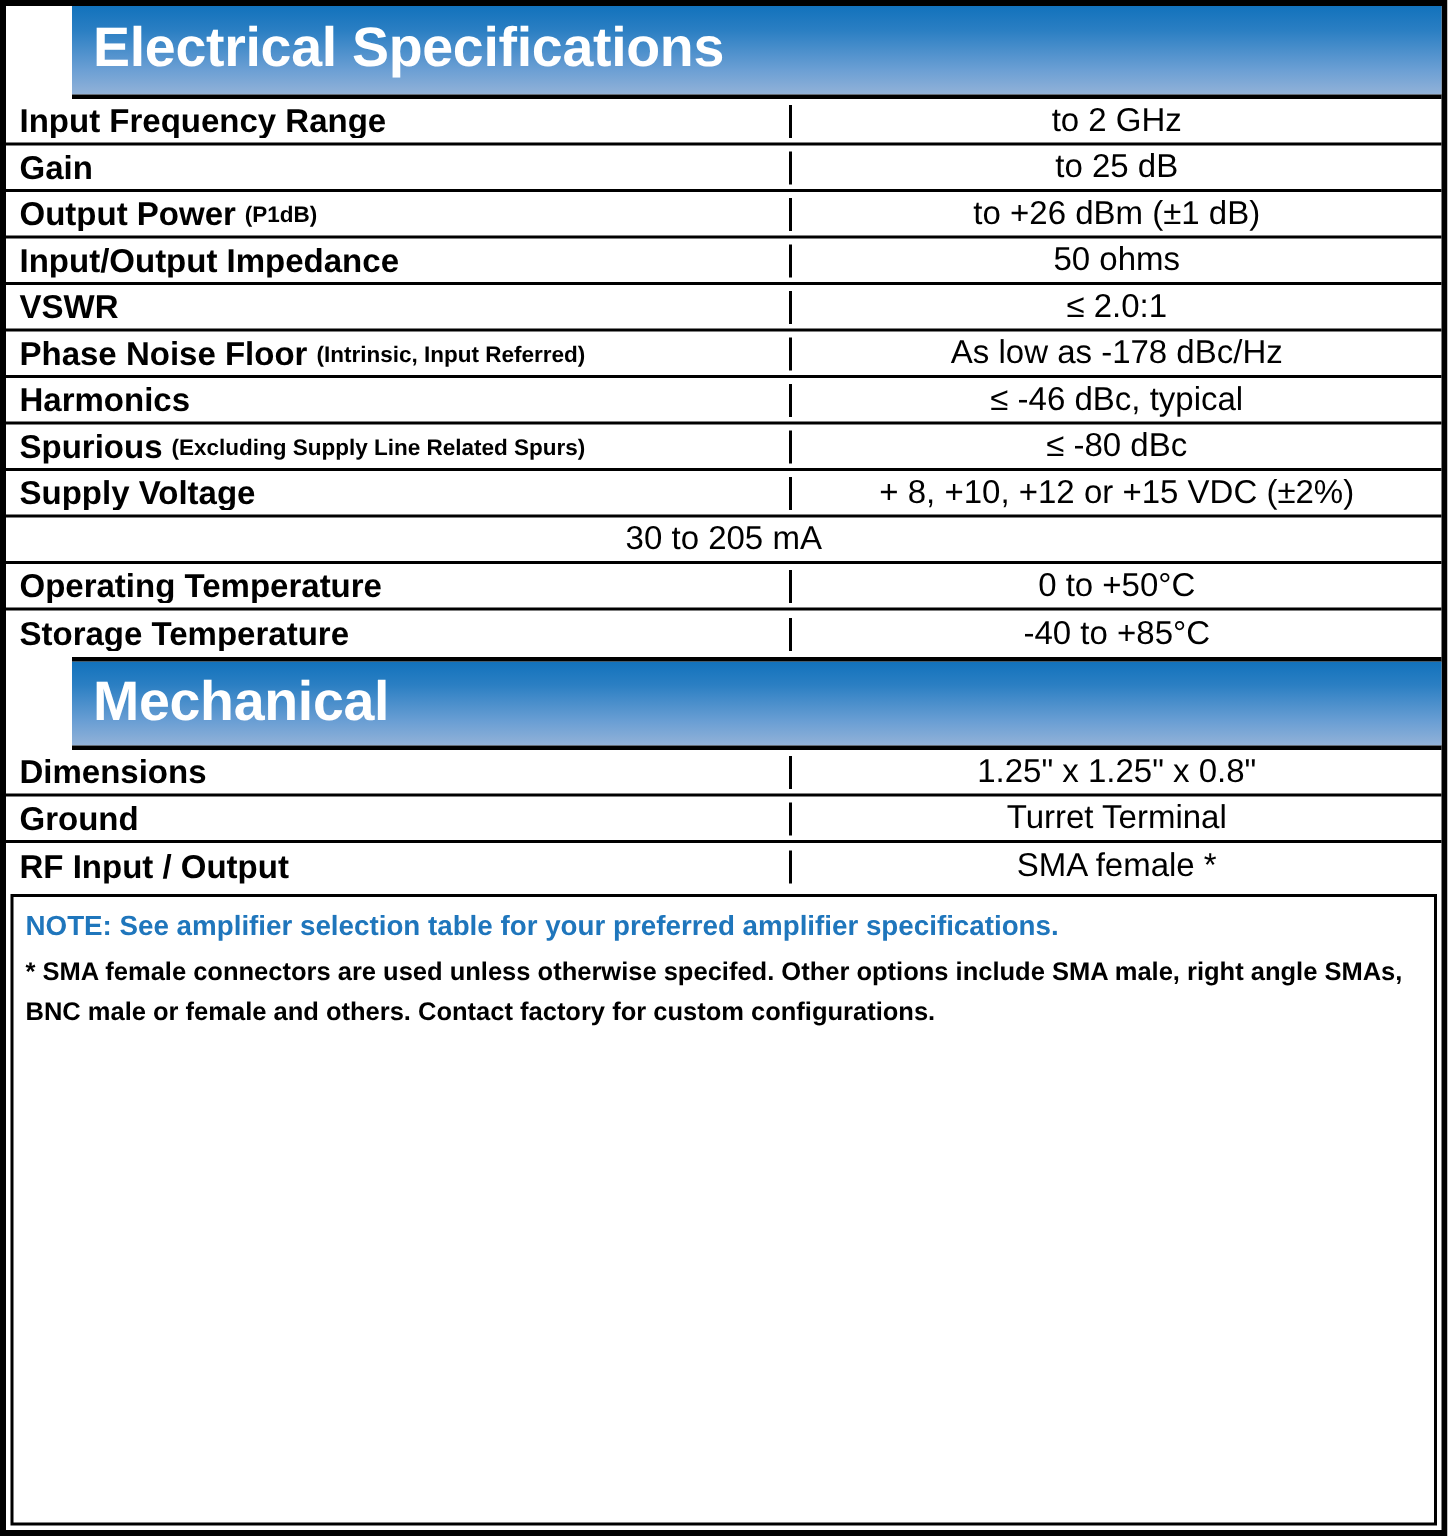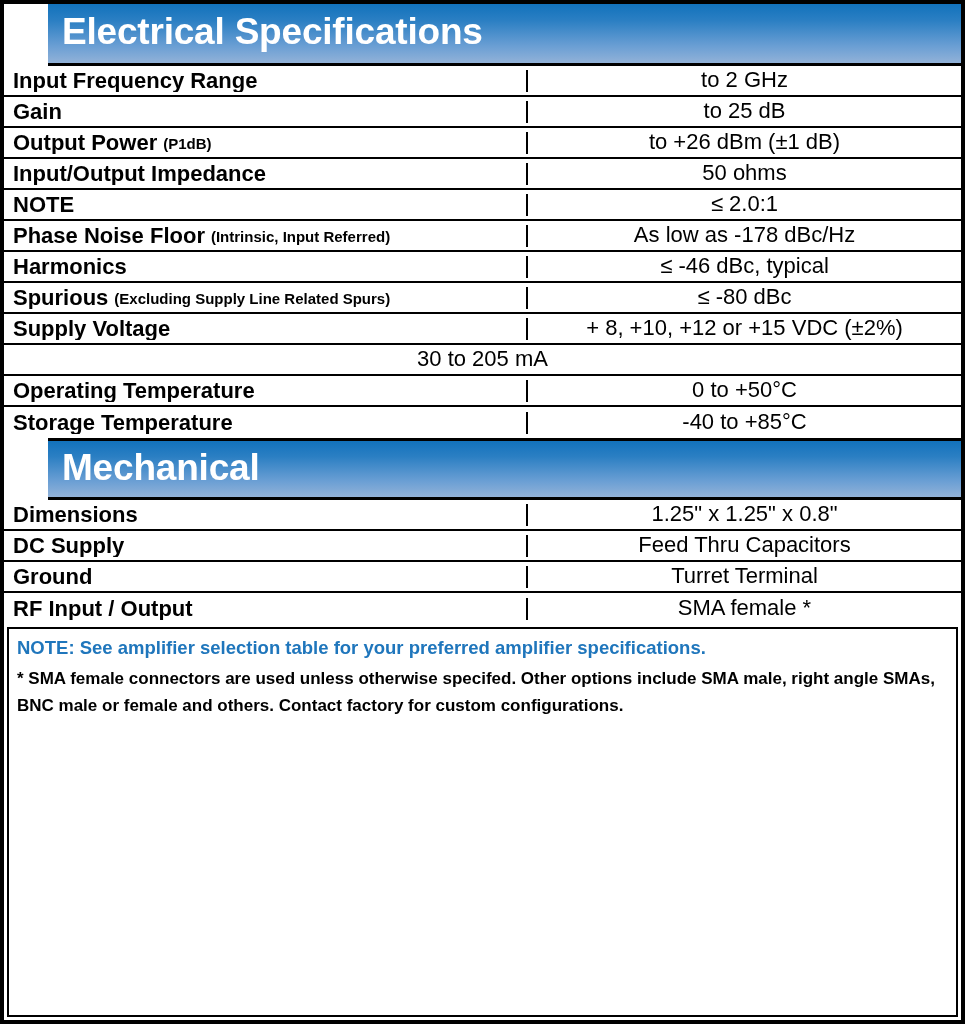--- a/index.html
+++ b/index.html
@@ -161,21 +161,21 @@
 
   <div class="spec-row">
     <div class="cell-label">
       <span class="label-main">Input/Output Impedance</span>
     </div>
     <div class="cell-value">50 ohms</div>
   </div>
 
   <div class="spec-row">
     <div class="cell-label">
-      <span class="label-main">NOTE</span>
+      <span class="label-main">VSWR</span>
     </div>
     <div class="cell-value">≤ 2.0:1</div>
   </div>
 
   <div class="spec-row">
     <div class="cell-label">
       <span class="label-main">Phase Noise Floor</span>
       <span class="label-sub">(Intrinsic, Input Referred)</span>
     </div>
     <div class="cell-value">As low as -178 dBc/Hz</div>
@@ -225,26 +225,20 @@
     <div class="section-header-title">Mechanical</div>
   </div>
 
   <div class="spec-row">
     <div class="cell-label">
       <span class="label-main">Dimensions</span>
     </div>
     <div class="cell-value">1.25" x 1.25" x 0.8"</div>
   </div>
 
-  <div class="spec-row">
-    <div class="cell-label">
-      <span class="label-main">DC Supply</span>
-    </div>
-    <div class="cell-value">Feed Thru Capacitors</div>
-  </div>
 
   <div class="spec-row">
     <div class="cell-label">
       <span class="label-main">Ground</span>
     </div>
     <div class="cell-value">Turret Terminal</div>
   </div>
 
   <div class="spec-row last-in-section">
     <div class="cell-label">

